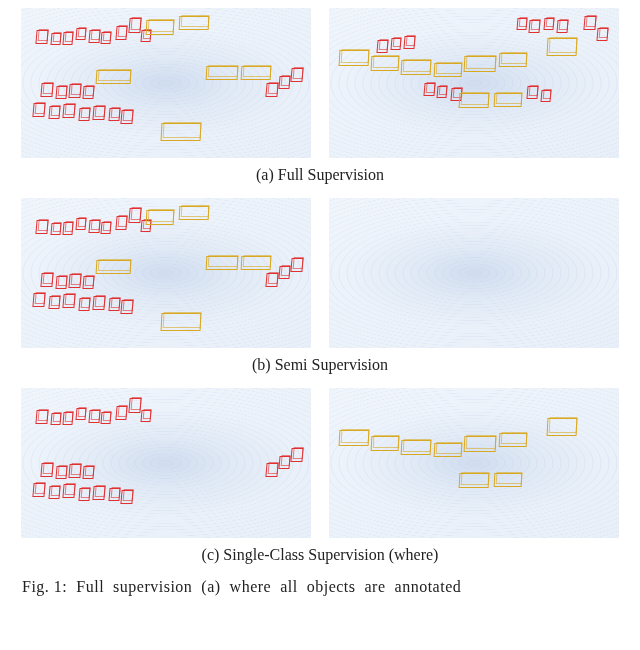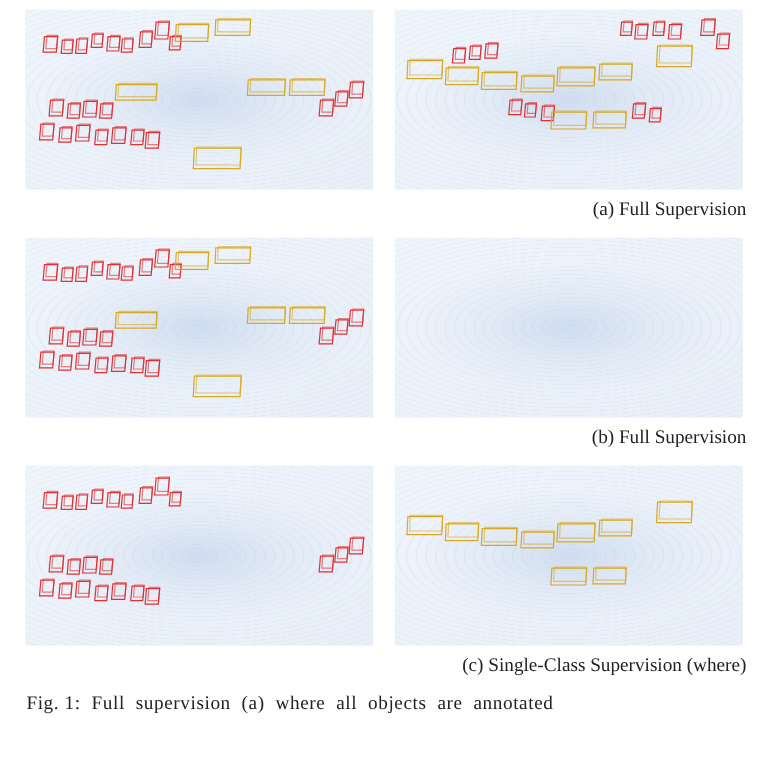--- a/index.html
+++ b/index.html
@@ -51,21 +51,21 @@
       transform: skew(-3deg, 0);
     }
     .box-yellow::before {
       content: '';
       position: absolute;
       inset: -2px -1px 2px 1px;
       border: 1px solid #d8a820;
       opacity: 0.6;
     }
     .caption {
-      text-align: right;
+      text-align: center;
       font-size: 16px;
       color: #222;
       margin: 8px 0 14px 0;
     }
     .final-caption {
       font-size: 16px;
       color: #222;
       margin-top: 10px;
       padding: 0 4px;
       letter-spacing: 0.5px;
@@ -176,21 +176,21 @@
     <div class="box-yellow" style="left:158px;top:8px;width:30px;height:14px"></div>
     <div class="box-yellow" style="left:75px;top:62px;width:35px;height:14px"></div>
     <div class="box-yellow" style="left:185px;top:58px;width:32px;height:14px"></div>
     <div class="box-yellow" style="left:220px;top:58px;width:30px;height:14px"></div>
     <div class="box-yellow" style="left:140px;top:115px;width:40px;height:18px"></div>
   </div>
   <div class="blank-panel">
     <div class="lidar-bg"></div>
   </div>
 </div>
-<div class="caption">(b) Full Supervision</div>
+<div class="caption">(b) Semi Supervision</div>
 
 <div class="row">
   <div class="panel">
     <div class="lidar-bg"></div>
     <div class="box-red" style="left:15px;top:22px;width:12px;height:14px"></div>
     <div class="box-red" style="left:30px;top:25px;width:10px;height:12px"></div>
     <div class="box-red" style="left:42px;top:24px;width:10px;height:13px"></div>
     <div class="box-red" style="left:55px;top:20px;width:10px;height:12px"></div>
     <div class="box-red" style="left:68px;top:22px;width:11px;height:13px"></div>
     <div class="box-red" style="left:80px;top:24px;width:10px;height:12px"></div>

